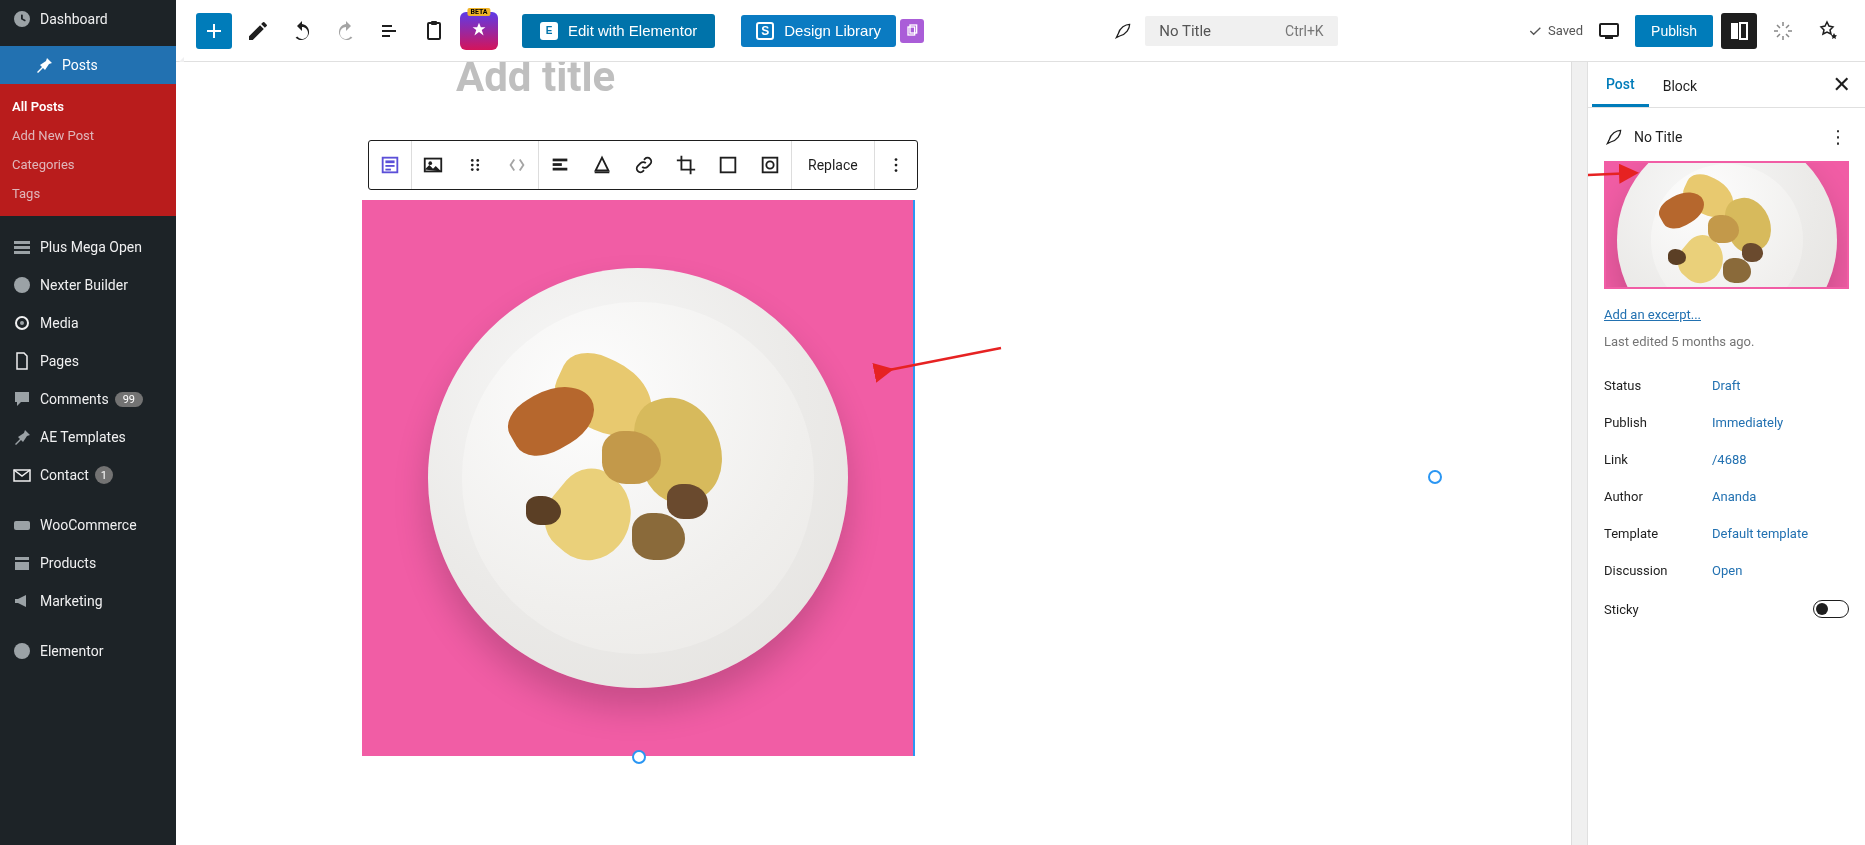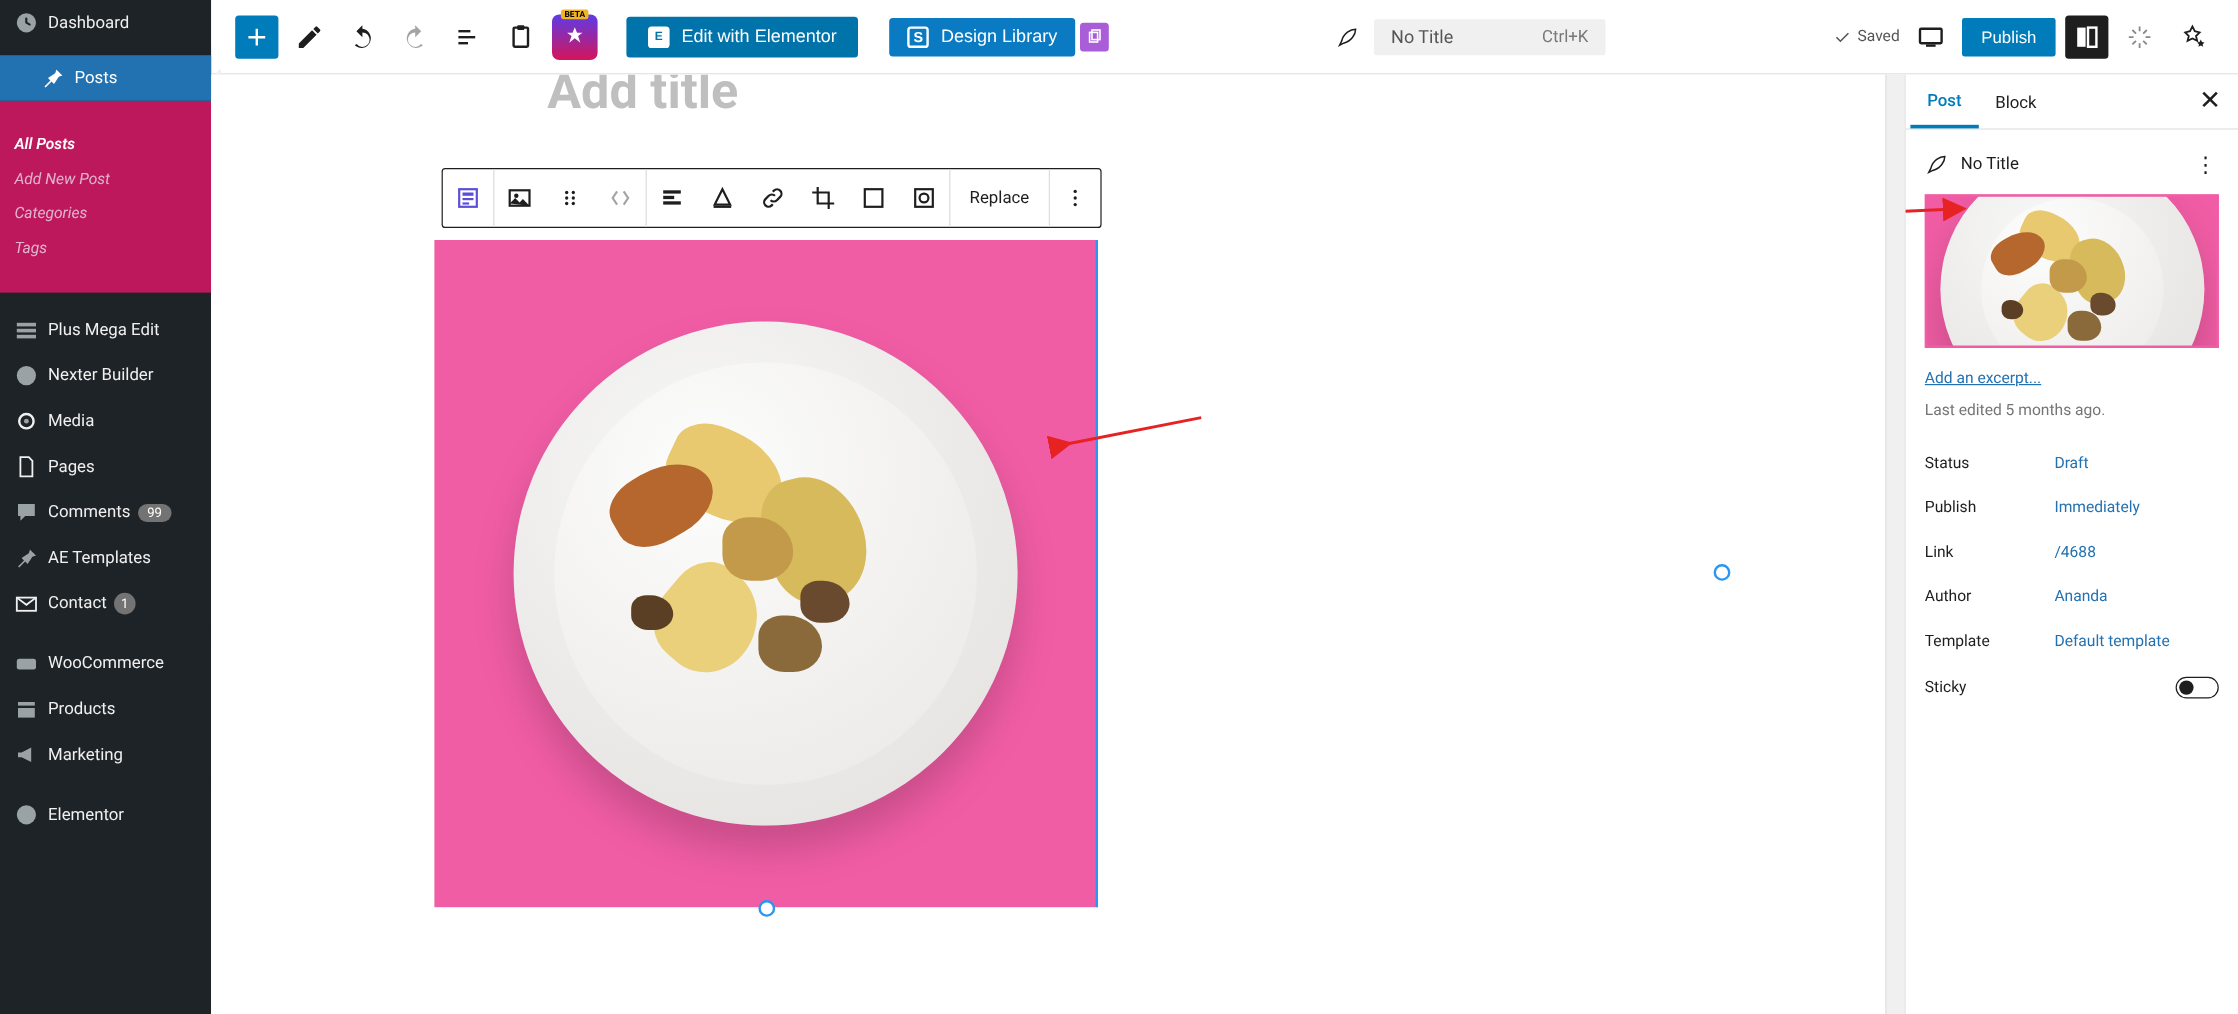--- a/index.html
+++ b/index.html
@@ -6,21 +6,21 @@
 body { font-family: -apple-system, BlinkMacSystemFont, "Segoe UI", Roboto, sans-serif; font-size: 13px; color: #1e1e1e; width: 1865px; height: 845px; overflow: hidden; display: flex; background: #f0f0f1; }
 
 
 .admin-sidebar { width: 176px; background: #1d2327; color: #f0f0f1; display: flex; flex-direction: column; height: 845px; }
 .admin-sidebar-item { display: flex; align-items: center; padding: 9px 12px; color: #f0f0f1; cursor: pointer; font-size: 14px; position: relative; }
 .admin-sidebar-item.selected { background: #2271b1; color: #fff; padding-left: 34px; }
 .admin-sidebar-item.selected::after { content: ""; position: absolute; right: -8px; top: 50%; transform: translateY(-50%); border: 8px solid transparent; border-right-color: #f0f0f1; }
 .admin-sidebar-item .icon { width: 20px; height: 20px; margin-right: 8px; display: inline-flex; align-items: center; justify-content: center; }
 .admin-icon { width: 20px; height: 20px; fill: rgba(240,246,252,.6); }
 .admin-sidebar-item.selected .admin-icon { fill: #fff; }
-.admin-submenu { background: #be185d; padding: 22px 0; font-style: italic; }
+.admin-submenu { background: #b91c1c; padding: 8px 0; }
 .admin-submenu-item { display: block; padding: 7px 12px; color: rgba(240,246,252,.7); font-size: 13px; cursor: pointer; }
 .admin-submenu-item.active { color: #fff; font-weight: 600; }
 .badge { background: #737373; color: #fff; border-radius: 9px; font-size: 11px; padding: 1px 8px; margin-left: 6px; font-weight:400; }
 .badge.small { border-radius: 50%; width: 18px; height: 18px; display: inline-flex; align-items: center; justify-content: center; padding:0; }
 
 
 .main { flex: 1; display: flex; flex-direction: column; height: 845px; background: #fff; }
 .topbar { height: 62px; border-bottom: 1px solid #e0e0e0; display: flex; align-items: center; padding: 0 20px; gap: 8px; }
 .square-btn { width: 36px; height: 36px; display: inline-flex; align-items: center; justify-content: center; border-radius: 3px; cursor: pointer; }
 .square-btn.blue { background: #007cba; color: #fff; }
@@ -129,21 +129,21 @@
   </div>
   <div class="spacer-nav2"></div>
   <div class="admin-sidebar-item">
     <span class="icon">
         <svg class="admin-icon" viewBox="0 0 20 20">
           <rect x="2" y="4" width="16" height="3"></rect>
           <rect x="2" y="9" width="16" height="3"></rect>
           <rect x="2" y="14" width="16" height="3"></rect>
         </svg>
       </span>
-    <span>Plus Mega Edit</span>
+    <span>Plus Mega Open</span>
   </div>
   <div class="admin-sidebar-item">
     <span class="icon">
         <svg class="admin-icon" viewBox="0 0 20 20">
           <circle cx="10" cy="10" r="8"></circle>
         </svg>
       </span>
     <span>Nexter Builder</span>
   </div>
   <div class="admin-sidebar-item">
@@ -510,20 +510,24 @@
           <div class="meta-value">/4688</div>
         </div>
         <div class="meta-row">
           <div class="meta-label">Author</div>
           <div class="meta-value">Ananda</div>
         </div>
         <div class="meta-row">
           <div class="meta-label">Template</div>
           <div class="meta-value">Default template</div>
         </div>
+        <div class="meta-row">
+          <div class="meta-label">Discussion</div>
+          <div class="meta-value">Open</div>
+        </div>
         <div class="meta-row" style="align-items:center;">
           <div class="meta-label">Sticky</div>
           <div style="flex:1"></div>
           <div class="toggle"></div>
         </div>
       </div>
     </div>
   </div>
 </div>
 

